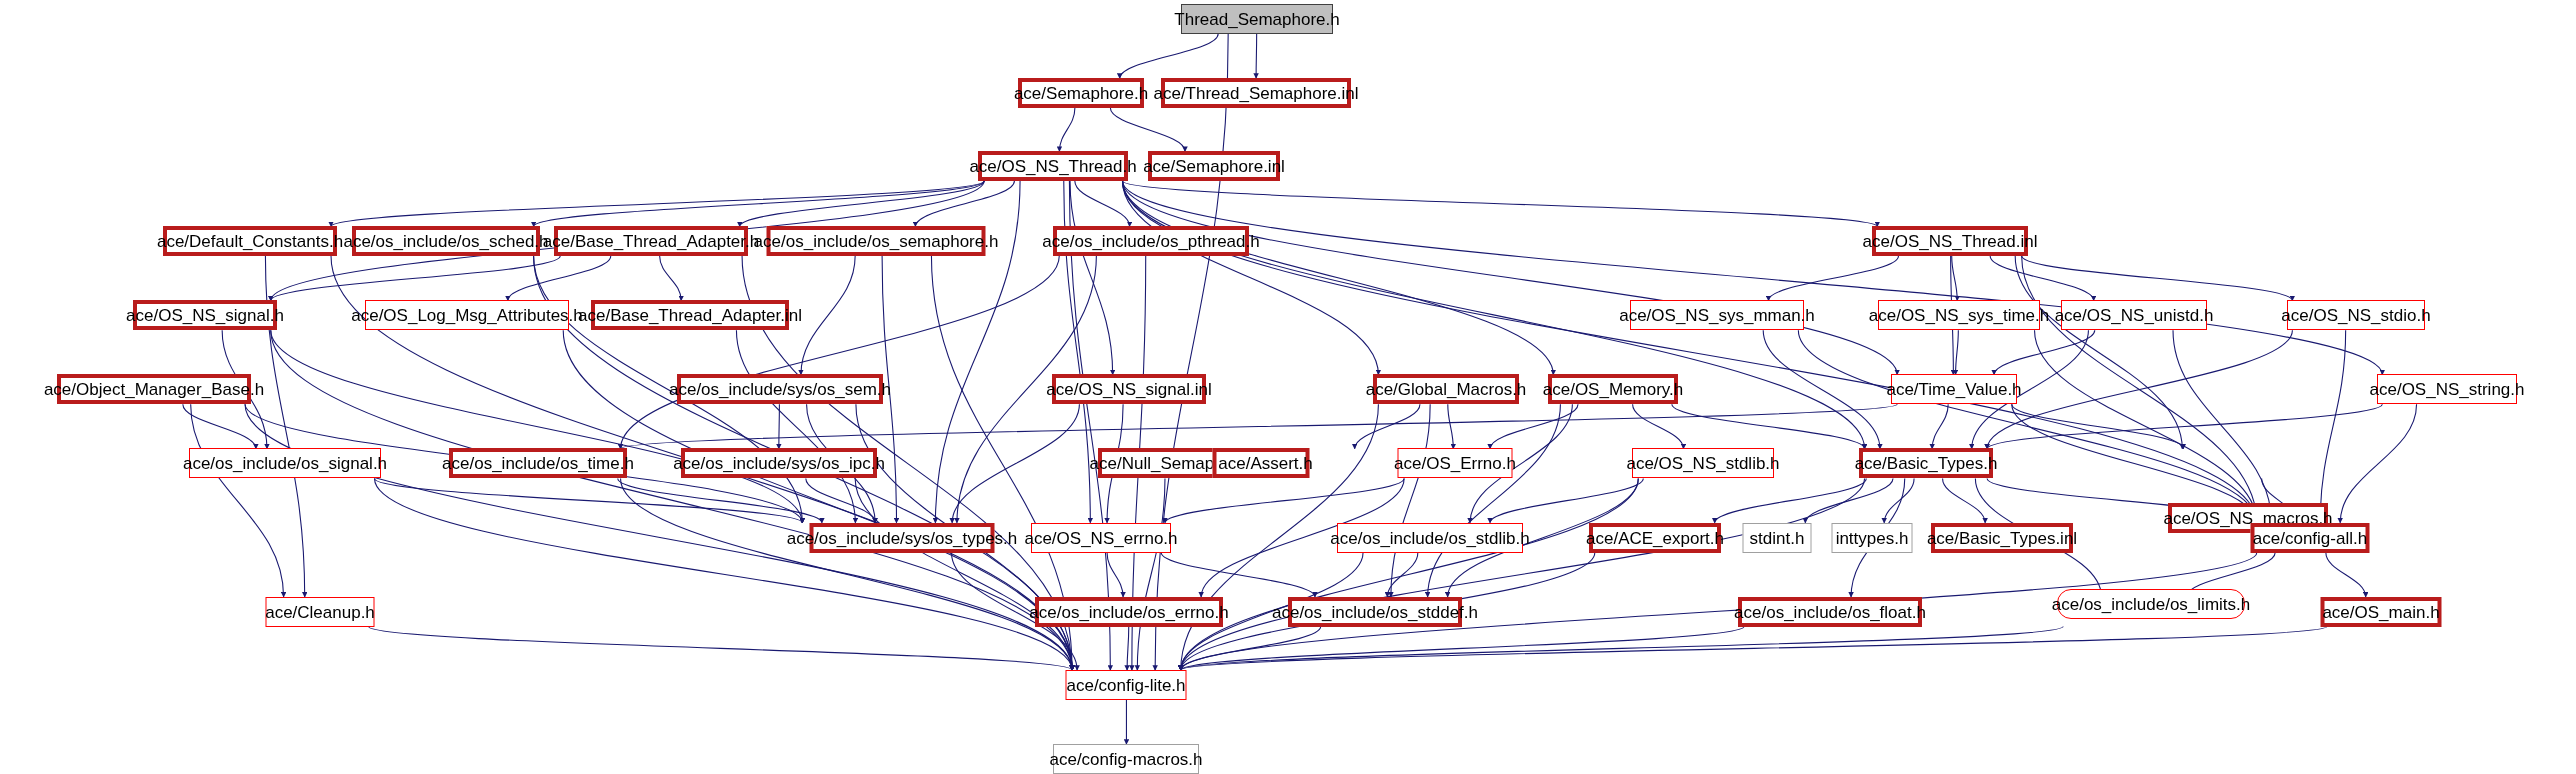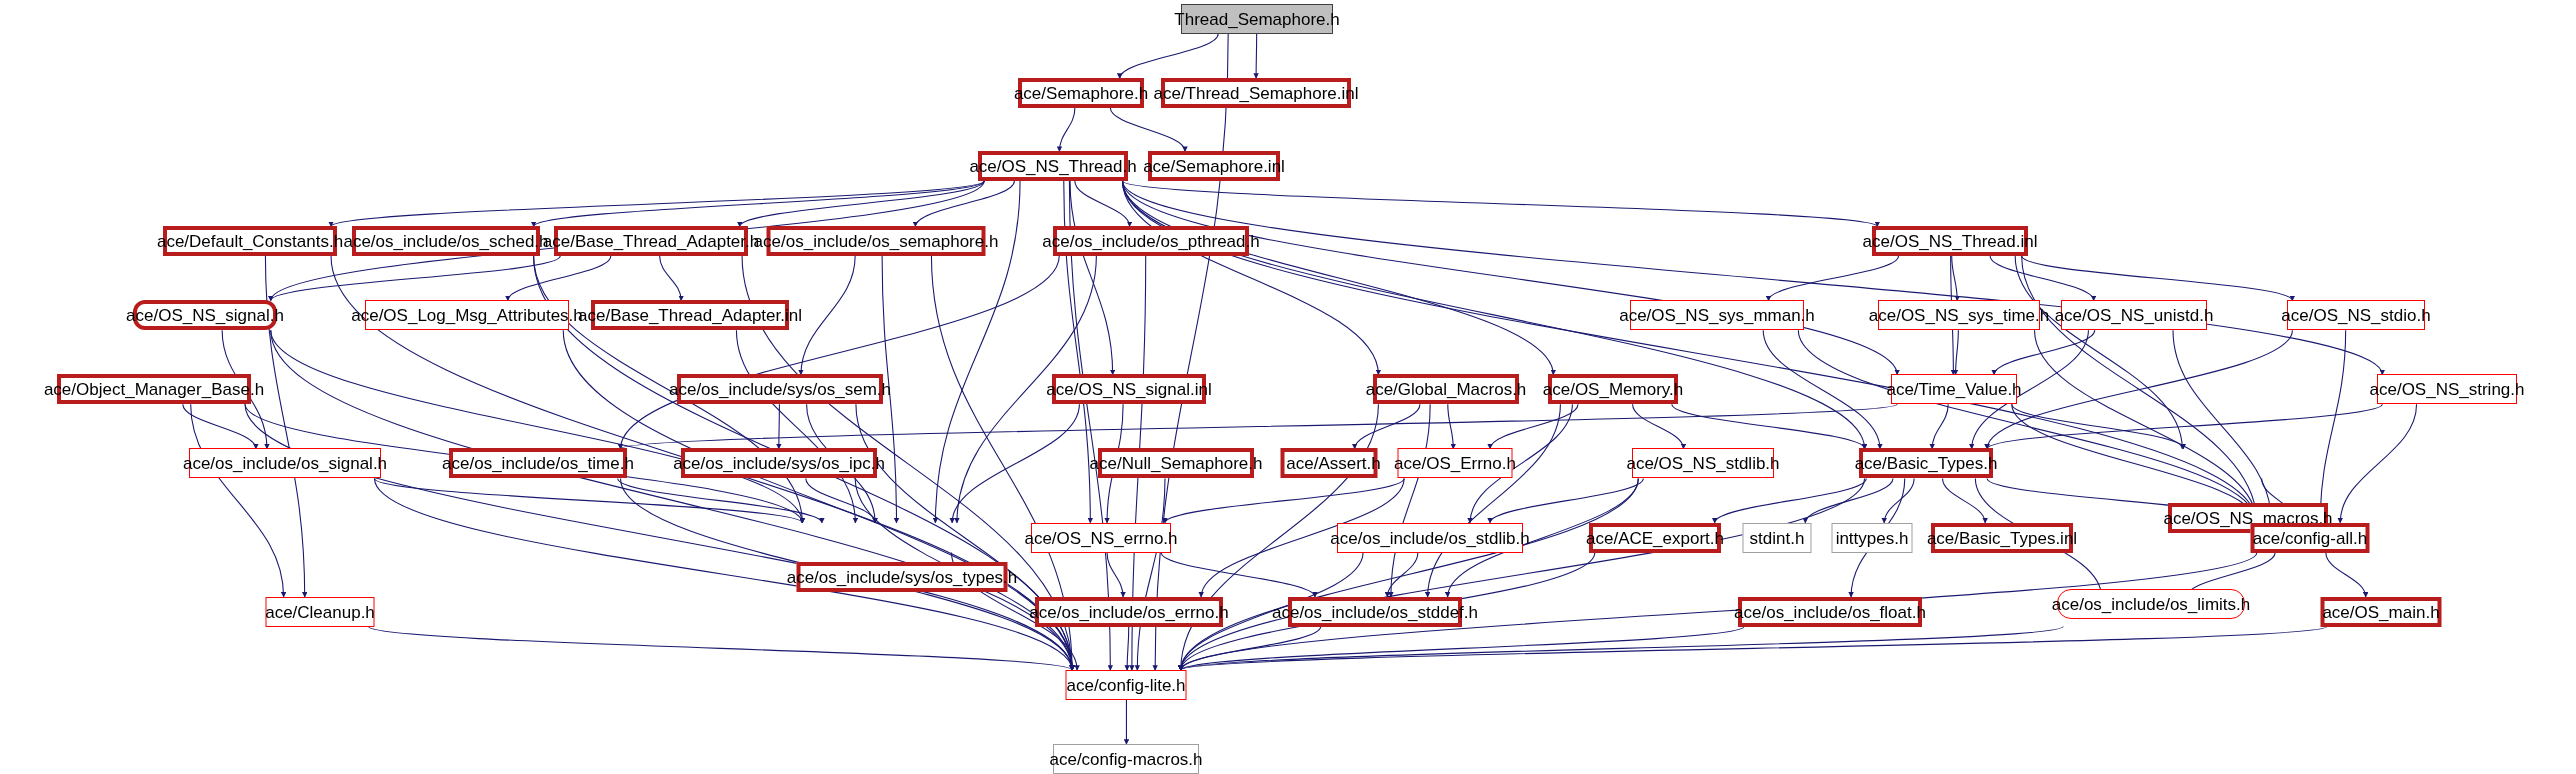--- a/index.html
+++ b/index.html
@@ -169,44 +169,44 @@
       <div class="node" style="left: 1081px; top: 93px; width: 126px;">ace/Semaphore.h</div>
       <div class="node" style="left: 1256px; top: 93px; width: 190px;">ace/Thread_Semaphore.inl</div>
       <div class="node" style="left: 1053px; top: 166px; width: 150px;">ace/OS_NS_Thread.h</div>
       <div class="node" style="left: 1214px; top: 166px; width: 132px;">ace/Semaphore.inl</div>
       <div class="node" style="left: 250px; top: 241px; width: 174px;">ace/Default_Constants.h</div>
       <div class="node" style="left: 446px; top: 241px; width: 188px;">ace/os_include/os_sched.h</div>
       <div class="node" style="left: 651px; top: 241px; width: 194px;">ace/Base_Thread_Adapter.h</div>
       <div class="node" style="left: 876px; top: 241px; width: 219px;">ace/os_include/os_semaphore.h</div>
       <div class="node" style="left: 1151px; top: 241px; width: 196px;">ace/os_include/os_pthread.h</div>
       <div class="node" style="left: 1950px; top: 241px; width: 156px;">ace/OS_NS_Thread.inl</div>
-      <div class="node" style="left: 205px; top: 315px; width: 144px; border-radius: 12px;">ace/OS_NS_signal.h</div>
+      <div class="node" style="left: 205px; top: 315px; width: 144px;">ace/OS_NS_signal.h</div>
       <div class="node red" style="left: 467px; top: 315px; width: 204px;">ace/OS_Log_Msg_Attributes.h</div>
       <div class="node" style="left: 690px; top: 315px; width: 198px;">ace/Base_Thread_Adapter.inl</div>
       <div class="node red" style="left: 1717px; top: 315px; width: 174px;">ace/OS_NS_sys_mman.h</div>
       <div class="node red" style="left: 1959px; top: 315px; width: 162px;">ace/OS_NS_sys_time.h</div>
       <div class="node red" style="left: 2134px; top: 315px; width: 146px;">ace/OS_NS_unistd.h</div>
       <div class="node red" style="left: 2356px; top: 315px; width: 138px;">ace/OS_NS_stdio.h</div>
       <div class="node" style="left: 154px; top: 389px; width: 194px;">ace/Object_Manager_Base.h</div>
       <div class="node" style="left: 780px; top: 389px; width: 206px;">ace/os_include/sys/os_sem.h</div>
       <div class="node" style="left: 1129px; top: 389px; width: 154px;">ace/OS_NS_signal.inl</div>
       <div class="node" style="left: 1446px; top: 389px; width: 146px;">ace/Global_Macros.h</div>
       <div class="node" style="left: 1613px; top: 389px; width: 130px;">ace/OS_Memory.h</div>
       <div class="node red" style="left: 1954px; top: 389px; width: 126px;">ace/Time_Value.h</div>
       <div class="node red" style="left: 2447px; top: 389px; width: 140px;">ace/OS_NS_string.h</div>
       <div class="node red" style="left: 285px; top: 463px; width: 192px;">ace/os_include/os_signal.h</div>
       <div class="node" style="left: 538px; top: 463px; width: 178px;">ace/os_include/os_time.h</div>
       <div class="node" style="left: 779px; top: 463px; width: 196px;">ace/os_include/sys/os_ipc.h</div>
       <div class="node" style="left: 1176px; top: 463px; width: 156px;">ace/Null_Semaphore.h</div>
-      <div class="node" style="left: 1329px; top: 463px; width: 97px; padding-left: 16px;">ace/Assert.h</div>
+      <div class="node" style="left: 1261px; top: 463px; width: 97px; padding-left: 16px;">ace/Assert.h</div>
       <div class="node red" style="left: 1455px; top: 463px; width: 115px;">ace/OS_Errno.h</div>
       <div class="node red" style="left: 1703px; top: 463px; width: 142px;">ace/OS_NS_stdlib.h</div>
       <div class="node" style="left: 1926px; top: 463px; width: 134px;">ace/Basic_Types.h</div>
       <div class="node" style="left: 2248px; top: 490px; width: 160px; margin-top: 28px;">ace/OS_NS_macros.h</div>
-      <div class="node" style="left: 902px; top: 538px; width: 211px; margin-top: 39px;">ace/os_include/sys/os_types.h</div>
+      <div class="node" style="left: 902px; top: 538px; width: 185px;">ace/os_include/sys/os_types.h</div>
       <div class="node red" style="left: 1101px; top: 538px; width: 140px;">ace/OS_NS_errno.h</div>
       <div class="node red" style="left: 1430px; top: 538px; width: 186px;">ace/os_include/os_stdlib.h</div>
       <div class="node" style="left: 1655px; top: 538px; width: 132px;">ace/ACE_export.h</div>
       <div class="node gray" style="left: 1777px; top: 538px; width: 69px;">stdint.h</div>
       <div class="node gray" style="left: 1872px; top: 538px; width: 81px;">inttypes.h</div>
       <div class="node" style="left: 2002px; top: 538px; width: 142px;">ace/Basic_Types.inl</div>
       <div class="node" style="left: 2310px; top: 538px; width: 119px;">ace/config-all.h</div>
       <div class="node red" style="left: 320px; top: 612px; width: 109px;">ace/Cleanup.h</div>
       <div class="node" style="left: 1129px; top: 612px; width: 188px;">ace/os_include/os_errno.h</div>
       <div class="node" style="left: 1375px; top: 612px; width: 174px;">ace/os_include/os_stddef.h</div>

